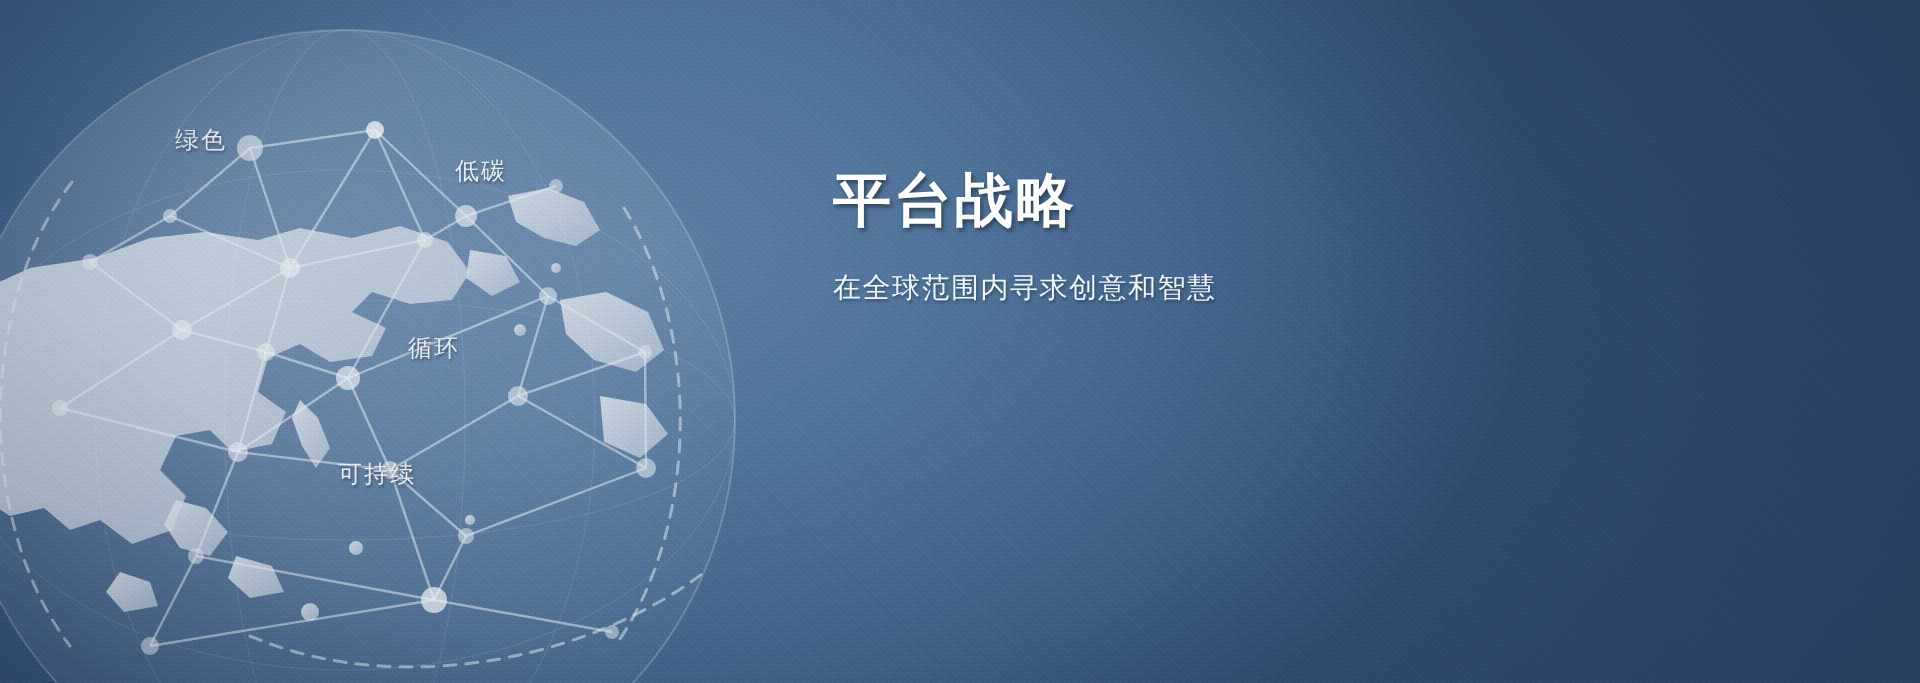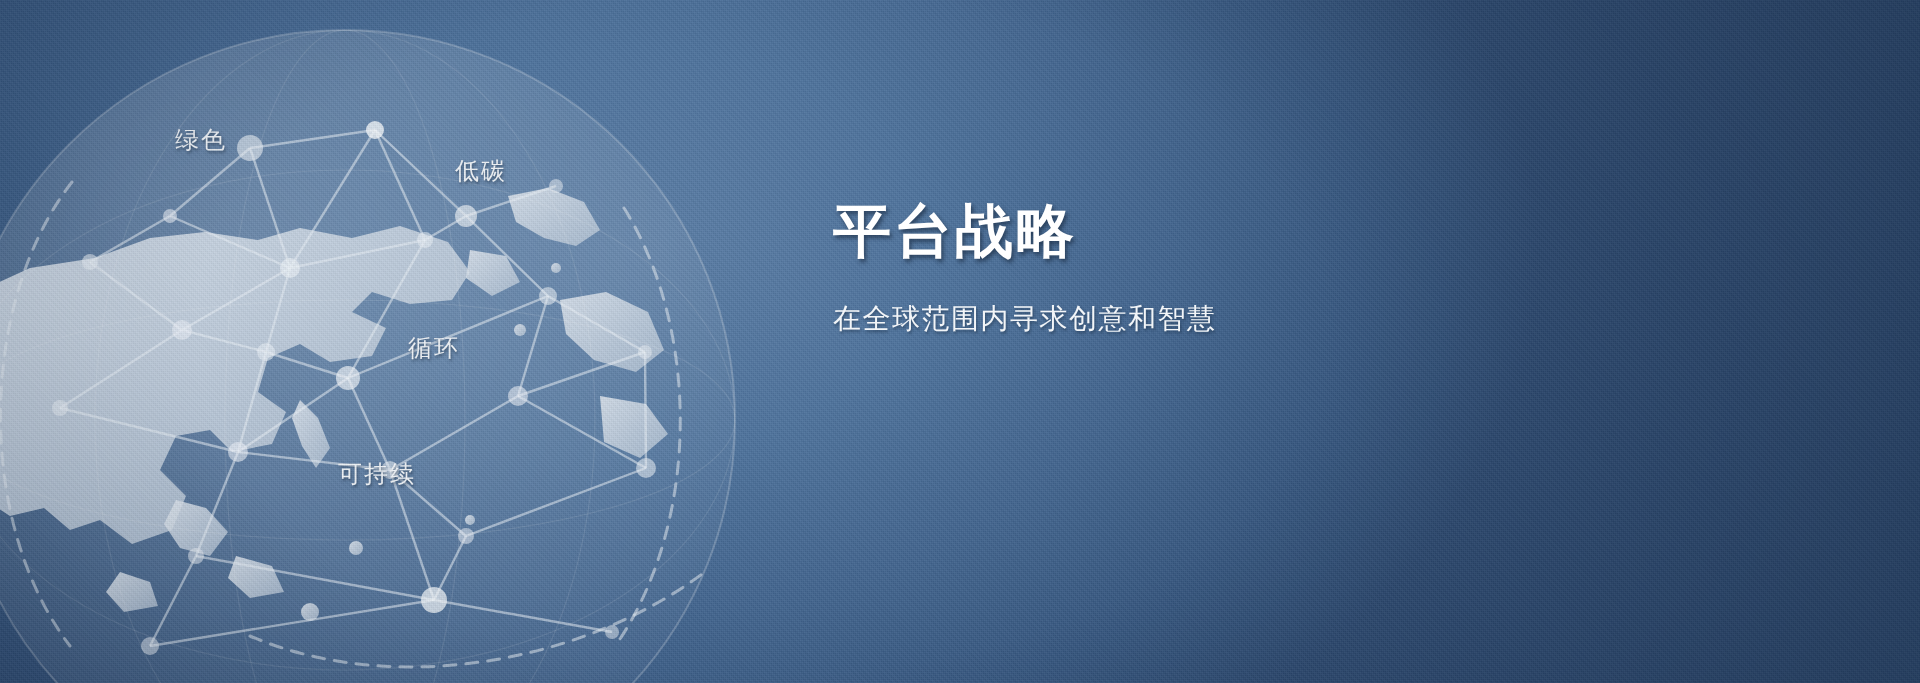--- a/index.html
+++ b/index.html
@@ -25,21 +25,21 @@
   }
   #vignette{
     position:absolute;inset:0;pointer-events:none;
     background:radial-gradient(ellipse 1250px 760px at 760px 330px, rgba(0,0,0,0) 45%, rgba(16,32,54,.30) 100%);
   }
   #globe-wrap{position:absolute;left:0;top:0;width:900px;height:683px;}
   #globe-wrap svg{display:block;}
 
   
   #text-block{
-    position:absolute;left:833px;top:202px;width:900px;
+    position:absolute;left:833px;top:171px;width:900px;
   }
   #title{
     font-size:58px;font-weight:bold;color:#ffffff;
     letter-spacing:3px;line-height:1;
     text-shadow:2px 3px 4px rgba(12,26,44,.55);
     margin:0 0 36px 0;
   }
   .sub-line{
     font-size:28px;color:#f2f5f8;font-weight:400;
     letter-spacing:1.5px;line-height:1.62;

